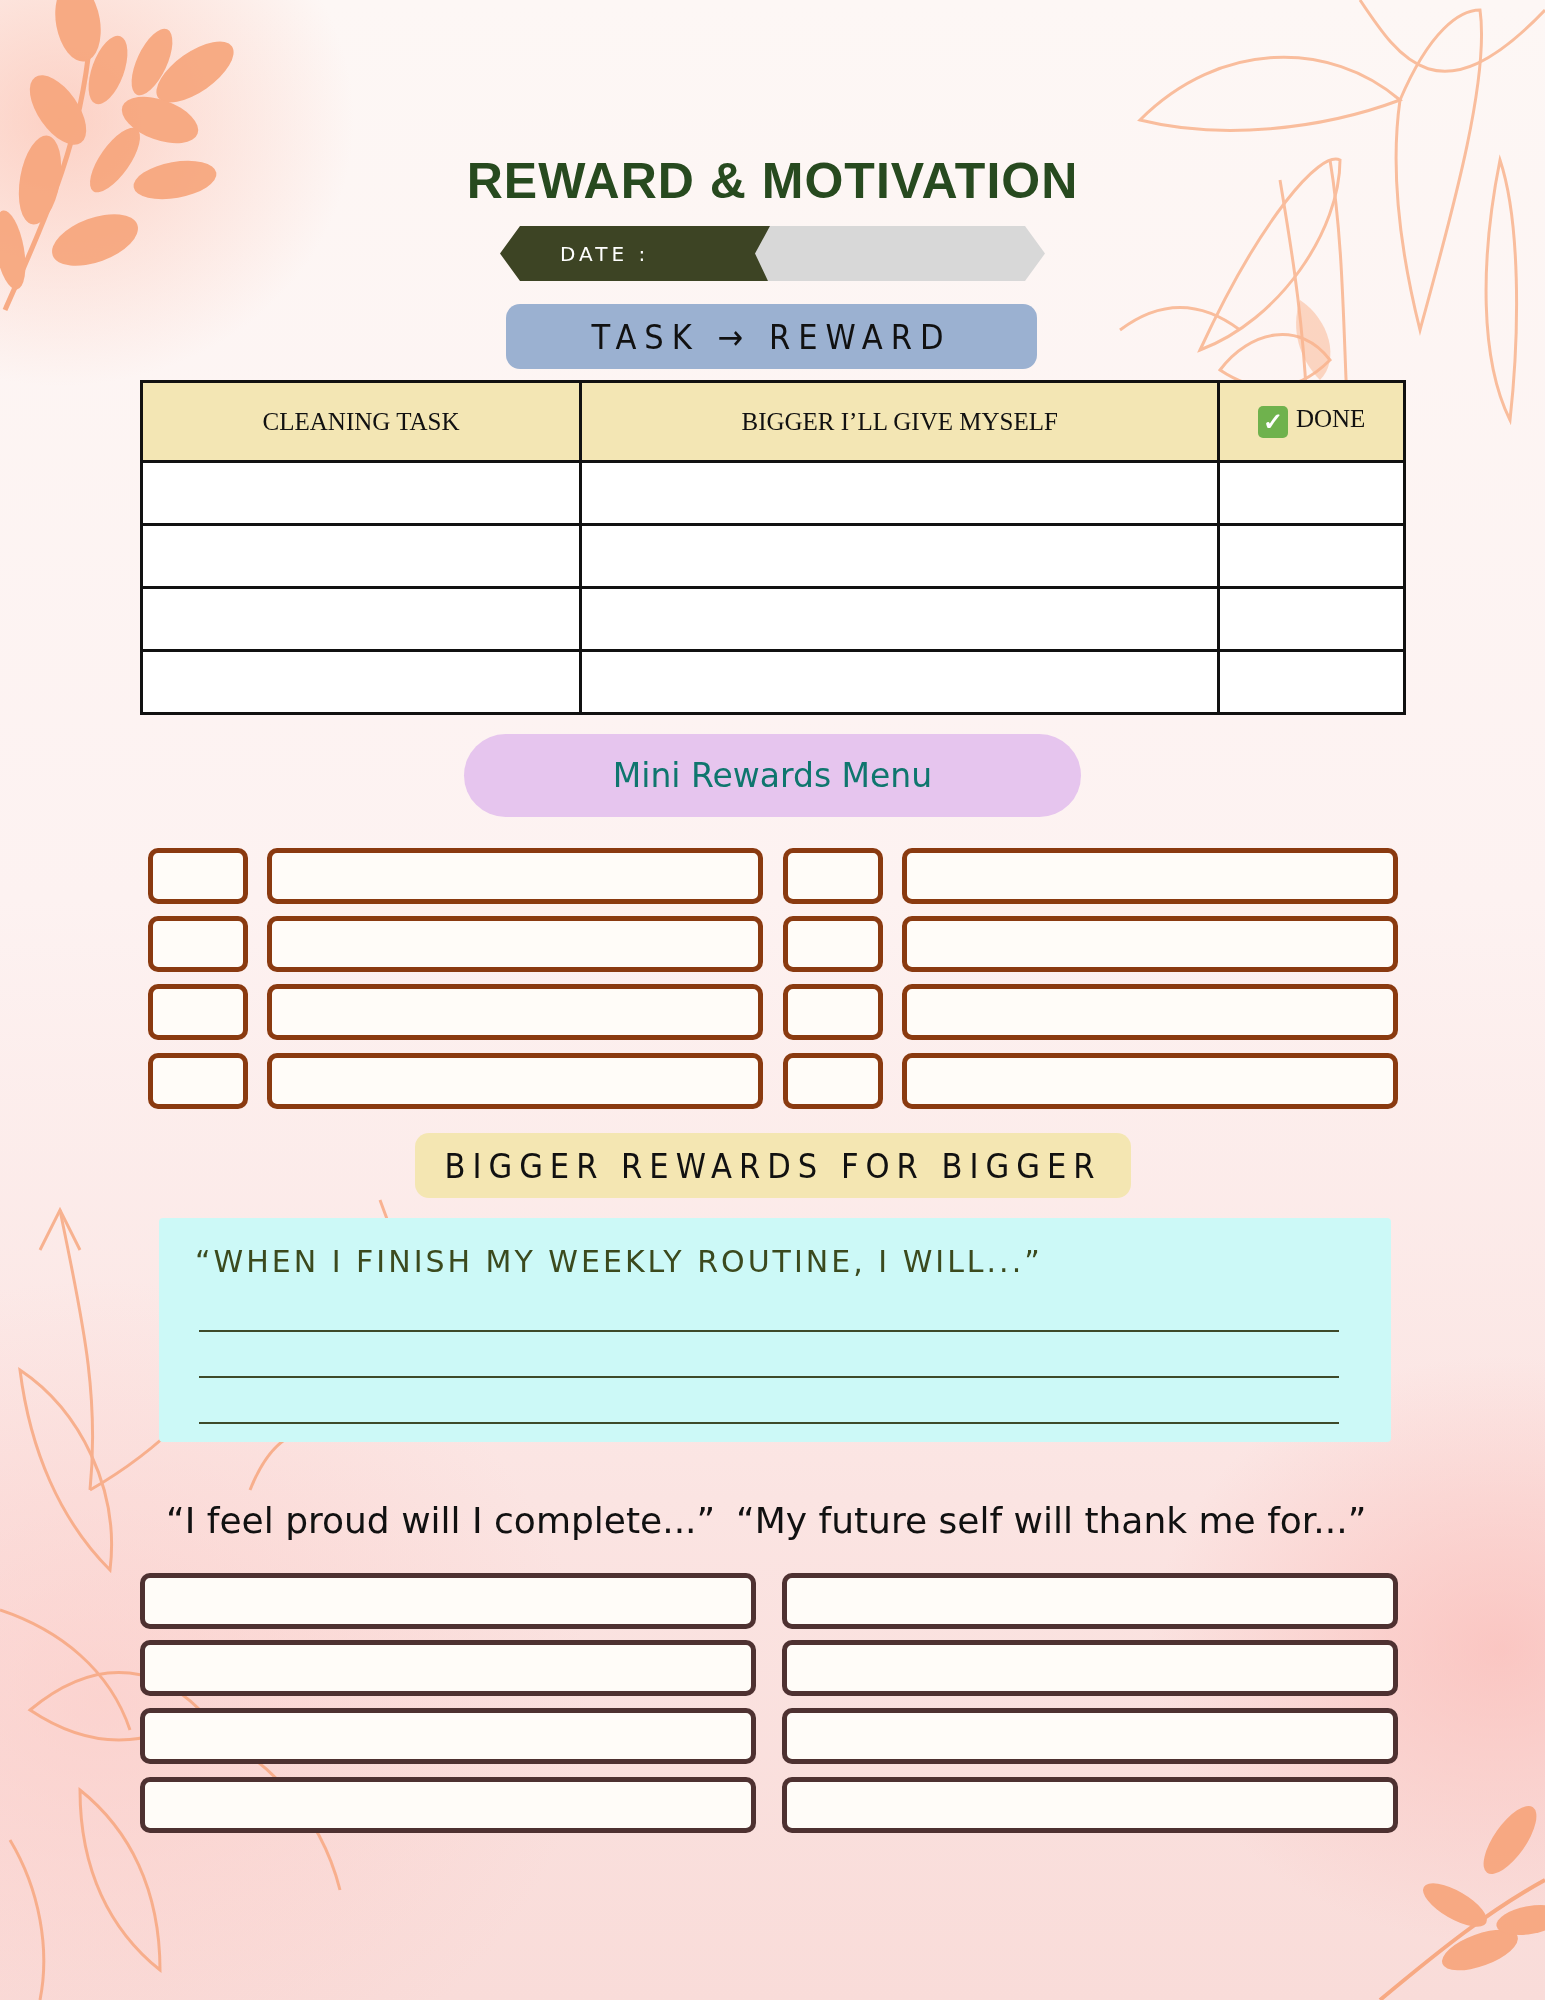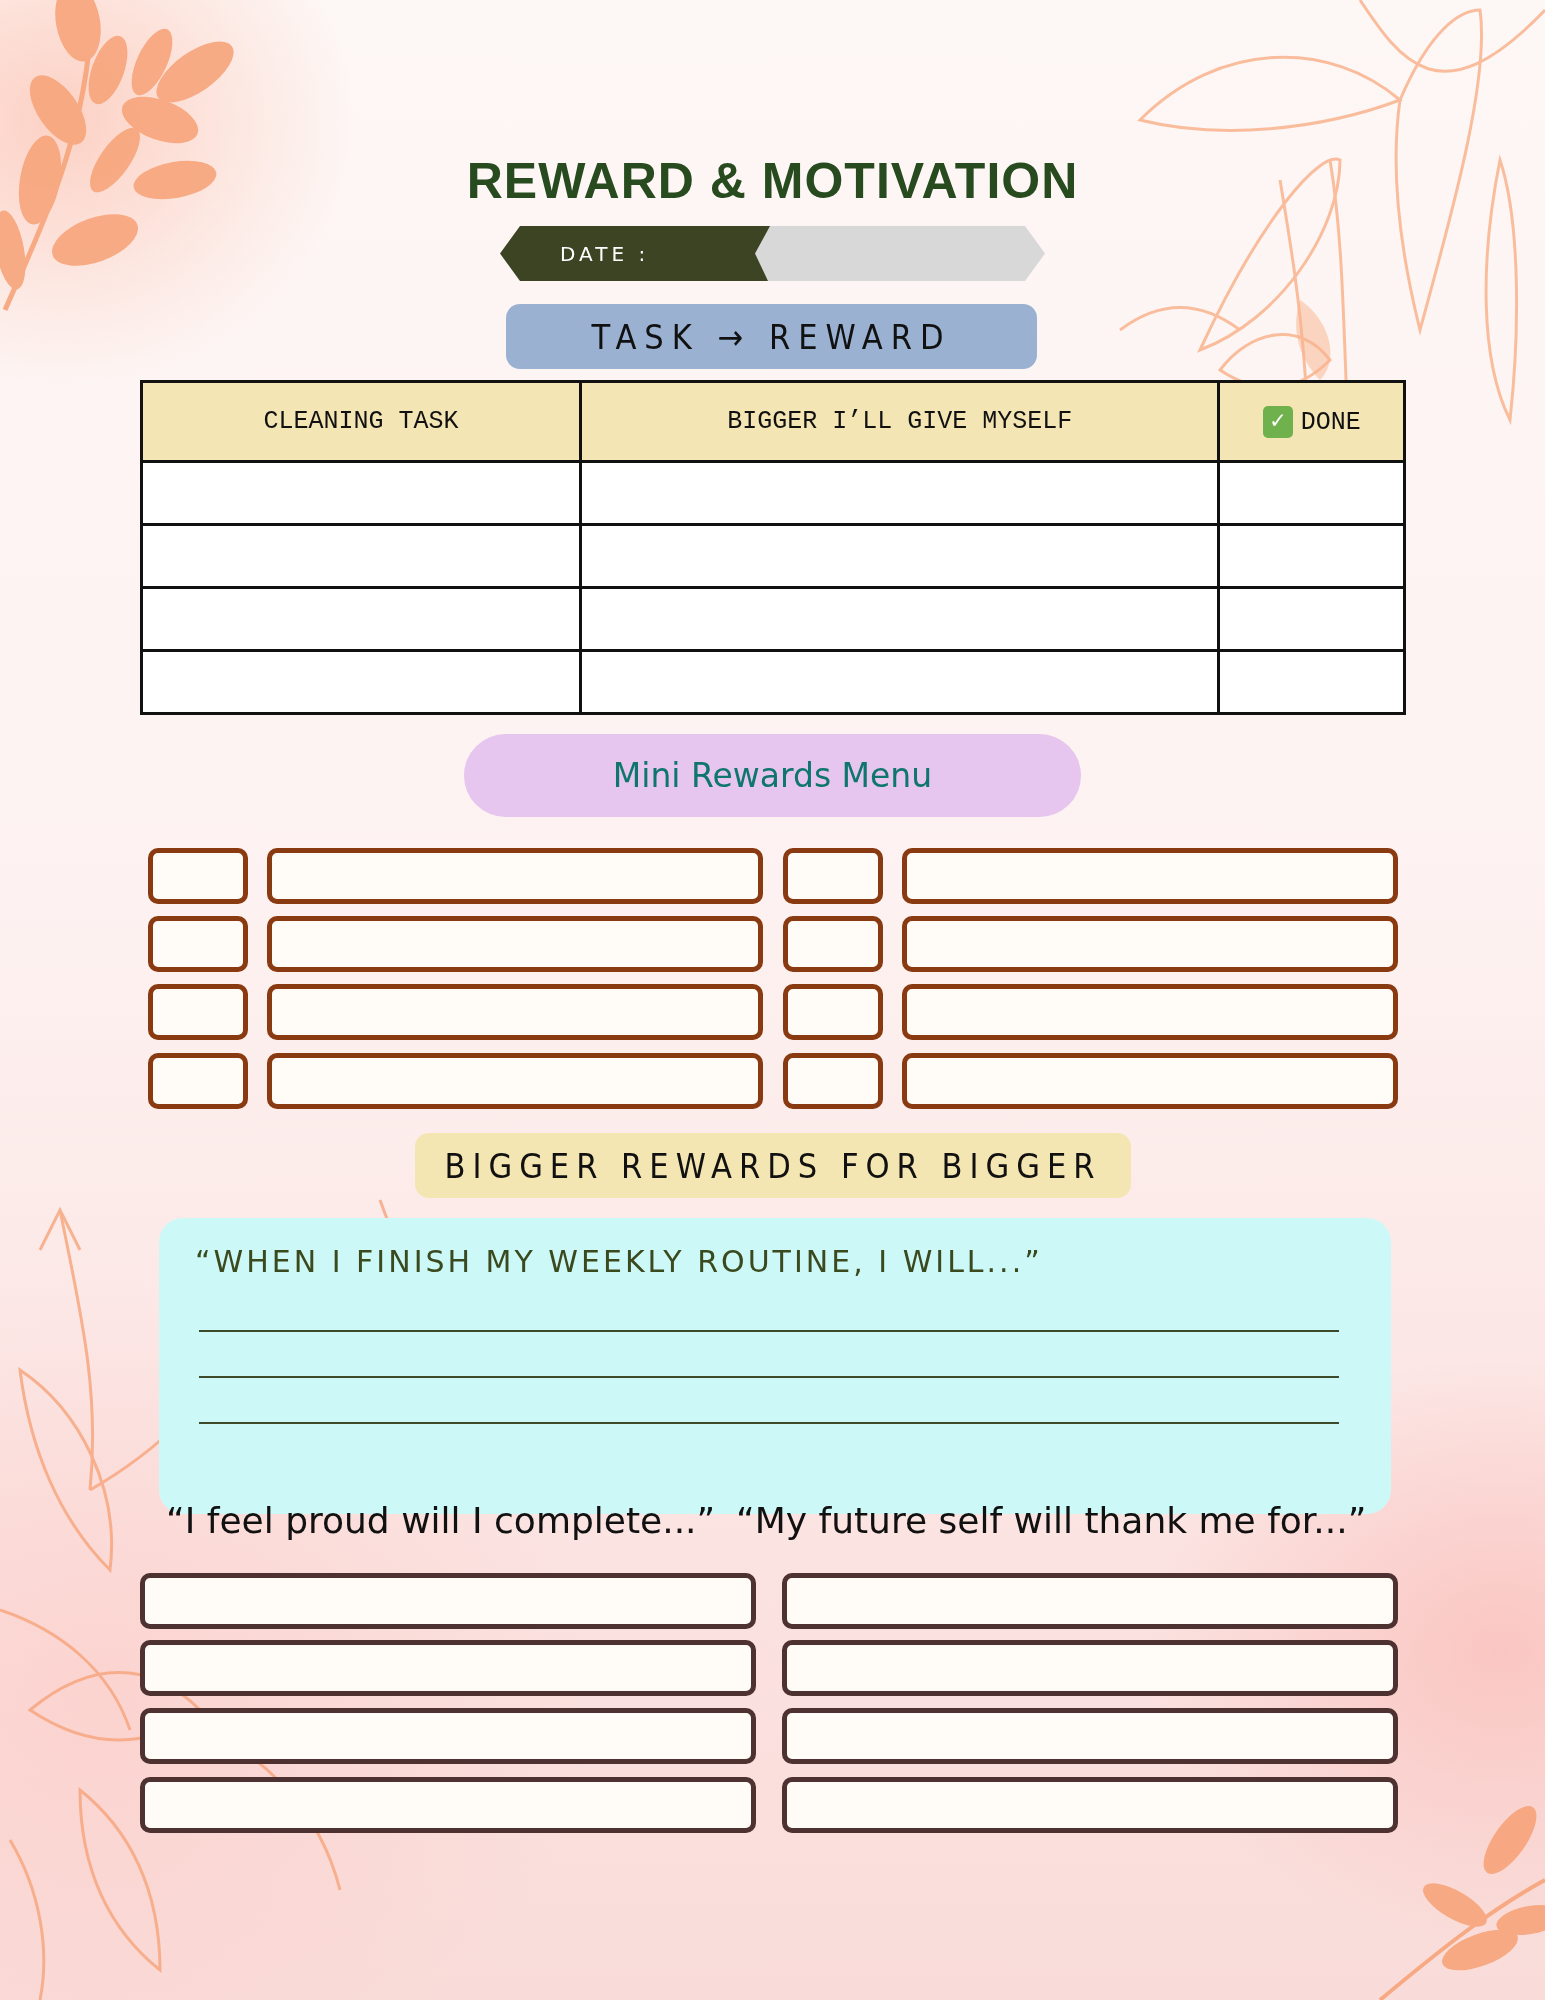--- a/index.html
+++ b/index.html
@@ -13,27 +13,27 @@
   .abs{position:absolute;}
   .deco{position:absolute;pointer-events:none;}
   .title{left:0;width:1545px;top:152px;text-align:center;font-size:50px;font-weight:bold;color:#274a1f;letter-spacing:1px;font-family:"Liberation Sans",sans-serif;}
   .date-wrap{left:500px;top:226px;width:545px;height:55px;}
   .date-wrap svg{position:absolute;left:0;top:0;}
   .date-label{position:absolute;left:60px;top:0;height:55px;line-height:57px;color:#fff;font-size:20px;letter-spacing:4px;font-family:"DejaVu Sans",sans-serif;}
   .date-field{position:absolute;left:268px;top:2px;width:250px;height:51px;background:transparent;border:none;outline:none;}
   .pill-task{left:506px;top:304px;width:531px;height:65px;background:#9bb1d1;border-radius:14px;text-align:center;line-height:67px;font-size:34px;letter-spacing:8px;color:#111;font-family:"DejaVu Sans Condensed","DejaVu Sans",sans-serif;font-stretch:condensed;}
   table.planner{position:absolute;left:140px;top:380px;width:1266px;border-collapse:collapse;}
   table.planner th,table.planner td{border:3px solid #111;}
-  table.planner th{background:#f3e6b4;height:75px;font-weight:normal;font-size:25px;color:#111;font-family:Liberation Mono, monospace;}
+  table.planner th{background:#f3e6b4;height:75px;font-weight:normal;font-size:25px;color:#111;font-family:Liberation Serif, serif;}
   table.planner td{background:#fff;height:58px;}
   .chk{display:inline-block;width:30px;height:32px;background:#6fb24d;border-radius:5px;color:#fff;font-size:24px;line-height:32px;text-align:center;vertical-align:middle;margin-right:8px;font-weight:bold;}
   .pill-mini{left:464px;top:734px;width:617px;height:83px;background:#e6c5ee;border-radius:42px;text-align:center;line-height:83px;font-size:33px;color:#0f766e;font-family:"DejaVu Sans",sans-serif;}
   .mbox{position:absolute;box-sizing:border-box;border:5px solid #8a3a10;border-radius:10px;background:#fffcf8;}
   .pill-big{left:415px;top:1133px;width:716px;height:65px;background:#f4e6b2;border-radius:14px;text-align:center;line-height:67px;font-size:34px;letter-spacing:7px;color:#111;font-family:"DejaVu Sans Condensed","DejaVu Sans",sans-serif;}
-  .cyan{left:159px;top:1218px;width:1232px;height:296px;background:#ccf9f7;border-radius:24px;}
+  .cyan{left:159px;top:1218px;width:1232px;height:224px;background:#ccf9f7;border-radius:4px;}
   .cyan-prompt{position:absolute;left:36px;top:26px;font-size:30px;letter-spacing:3px;color:#3b4a1e;font-family:"DejaVu Sans",sans-serif;}
   .wline{position:absolute;left:40px;width:1140px;height:2px;background:#3d4a2a;}
   .prompt2{position:absolute;top:1500px;font-size:36px;color:#111;font-family:"DejaVu Sans",sans-serif;}
   .lbox{position:absolute;box-sizing:border-box;border:5px solid #4e3131;border-radius:10px;background:#fffcf8;}
 </style>
 </head>
 <body>
 
 <svg class="deco" style="left:0;top:0" width="260" height="320" viewBox="0 0 260 320">
   <g fill="#f7a47a" opacity="0.9">

